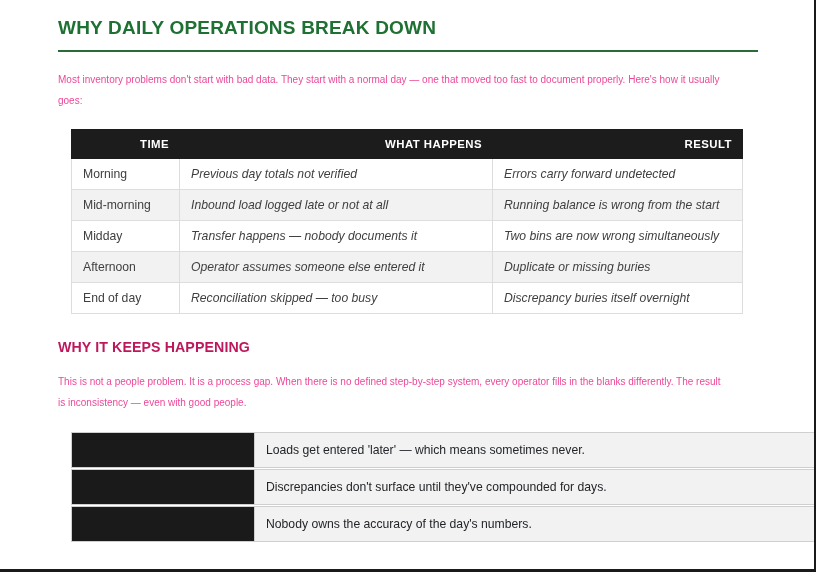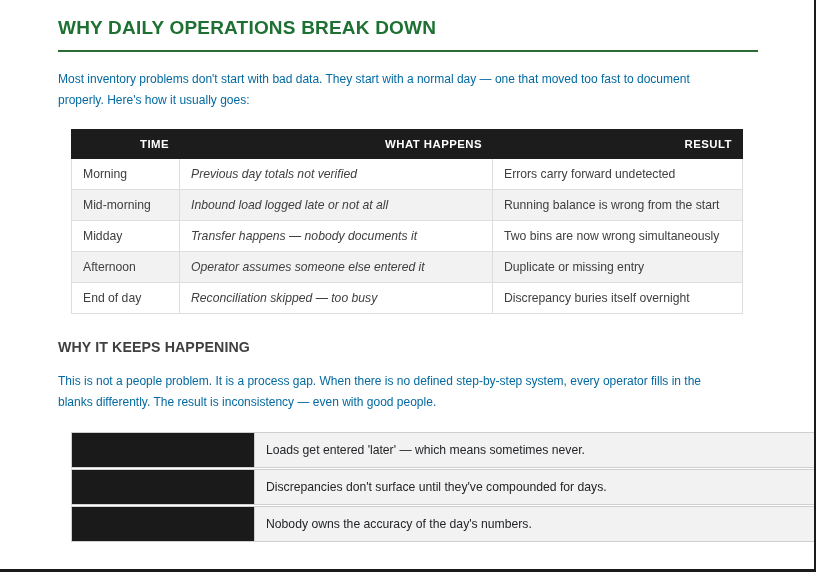--- a/index.html
+++ b/index.html
@@ -39,30 +39,30 @@
     height: 2px;
     background: #2b6b38;
     margin-top: 10px;
     margin-bottom: 0;
     width: 100%;
   }
 
   .h-sub {
     font-size: 14.2px;
     font-weight: bold;
-    color: #404040;
+    color: #be185d;
     letter-spacing: 0.1px;
     margin: 0;
     line-height: 1.2;
   }
 
   .para {
-    font-size: 12px;
+    font-size: 10px;
     line-height: 21px;
-    color: #0369a1;
+    color: #ec4899;
     margin: 0;
     max-width: 672px;
   }
 
   
   .sp-a { height: 17px; }
   .sp-b { height: 18px; }
   .sp-c { height: 15px; }
   .sp-d { height: 19px; }
   .sp-f { height: 25px; }
@@ -92,20 +92,21 @@
     height: 11px;
     color: #404040;
   }
   table.grid tbody tr:nth-child(odd)  td { background: #ffffff; }
   table.grid tbody tr:nth-child(even) td { background: #f2f2f2; }
 
   td.c-time   { width: 87px; }
   td.c-what   { width: 292px; font-style: italic; }
   td.c-result {
     color: #a02e2e;
+    font-style: italic;
     margin-top: 15px;
   }
   th.c-time   { width: 87px; }
   th.c-what   { width: 292px; }
 
   
   .rlist { padding-left: 13px; }
   .rrow {
     display: flex;
     align-items: stretch;
@@ -168,21 +169,21 @@
           <td class="c-result">Running balance is wrong from the start</td>
         </tr>
         <tr>
           <td class="c-time">Midday</td>
           <td class="c-what">Transfer happens — nobody documents it</td>
           <td class="c-result">Two bins are now wrong simultaneously</td>
         </tr>
         <tr>
           <td class="c-time">Afternoon</td>
           <td class="c-what">Operator assumes someone else entered it</td>
-          <td class="c-result">Duplicate or missing entry</td>
+          <td class="c-result">Duplicate or missing buries</td>
         </tr>
         <tr>
           <td class="c-time">End of day</td>
           <td class="c-what">Reconciliation skipped — too busy</td>
           <td class="c-result">Discrepancy buries itself overnight</td>
         </tr>
       </tbody>
     </table>
   </div>
 

